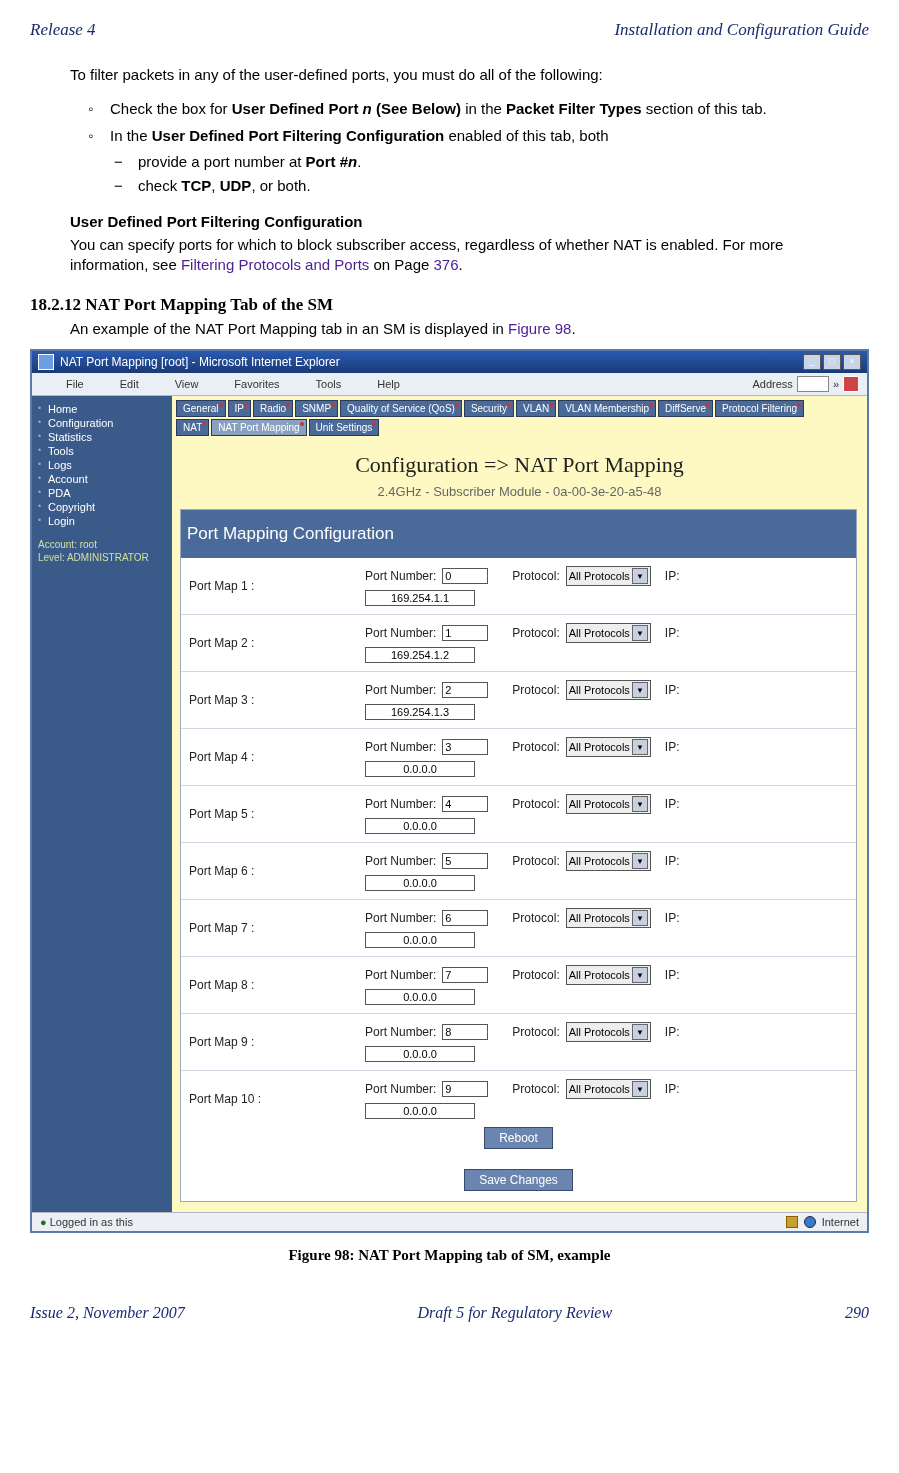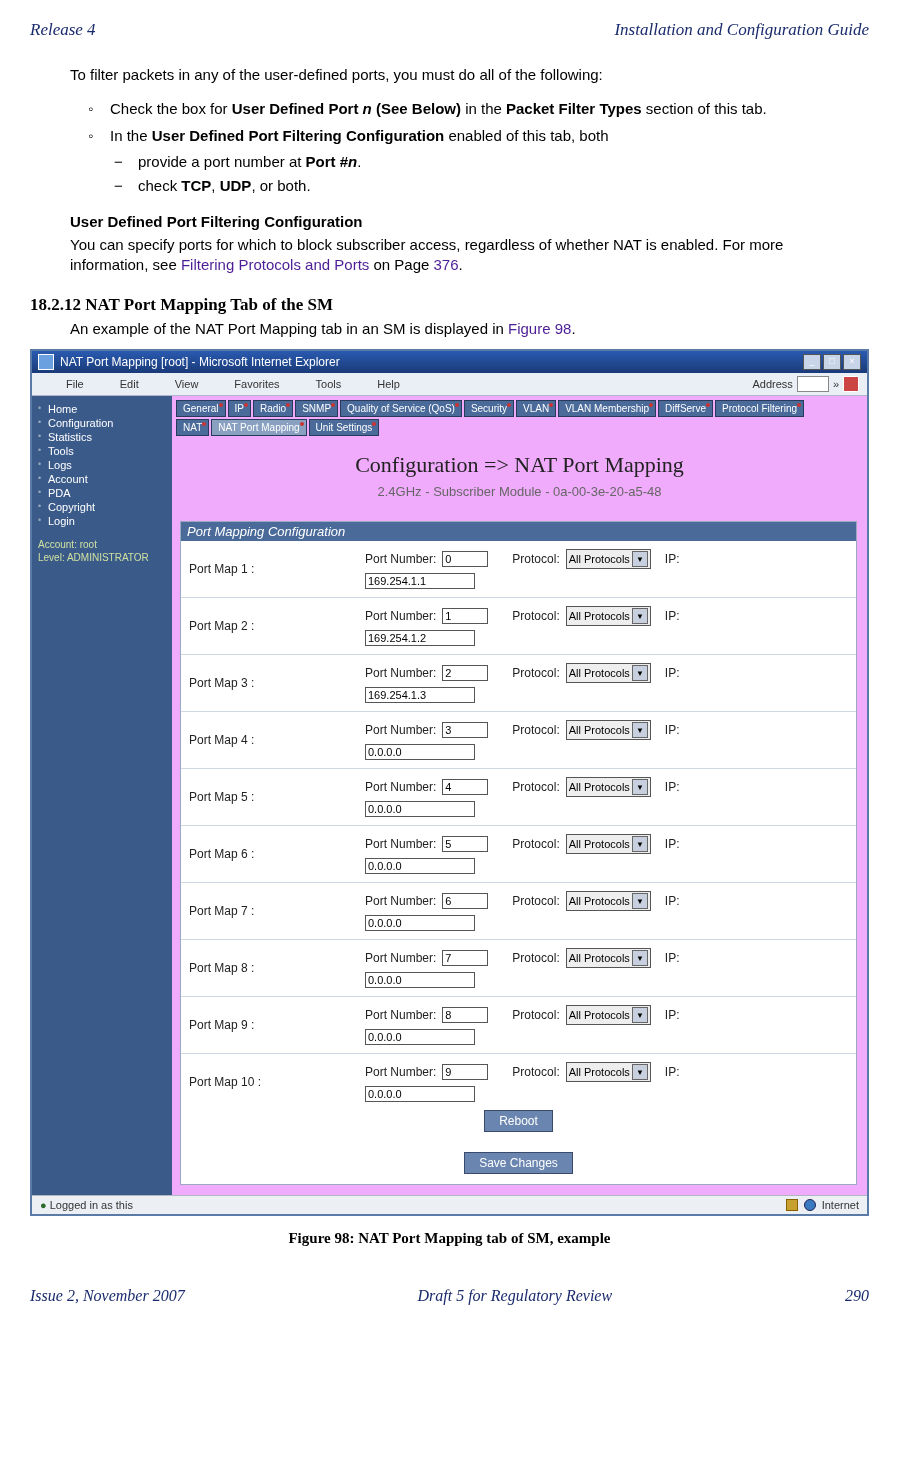--- a/index.html
+++ b/index.html
@@ -116,21 +116,21 @@
     background:#3a5a8a;
     color:#fff;
     font-size:11px;
     padding:6px 6px 10px 6px;
     box-sizing:border-box;
   }
   .sidebar ul { list-style:none; padding:0; margin:0 0 10px 0;}
   .sidebar li { padding:1px 0 1px 10px; position:relative;}
   .sidebar li::before { content:"•"; position:absolute; left:0; color:#9ab; font-size:9px;}
   .sidebar .acc { color:#cfe0a0; font-size:10px; line-height:1.3;}
-  .main-col { flex:1; background:#f0abfc; padding:0; position:relative;}
+  .main-col { flex:1; background:#fef9c3; padding:0; position:relative;}
   .tabs-wrap { padding:4px 4px 0 4px; }
   .tab-row { display:flex; flex-wrap:wrap; gap:2px; margin-bottom:2px;}
   .tab {
     background:#4a6a9a;
     color:#fff;
     font-size:10px;
     padding:2px 6px;
     border:1px solid #2a3a5a;
     position:relative;
   }
@@ -140,33 +140,32 @@
     font-family: "Times New Roman", serif;
     font-size:22px;
     text-align:center;
     padding:14px 0 6px 0;
     color:#222;
   }
   .page-sub {
     text-align:center;
     color:#666;
     font-size:13px;
-    padding-bottom:22px;
+    padding-bottom:10px;
   }
   .panel {
     margin:0 10px 10px 8px;
     border:1px solid #9aa8c0;
     background:#fff;
   }
   .panel-head {
     background:#4a6a9a;
     color:#fff;
-    font-size:13px;
-    padding:2px 6px;
-    font-style:italic;
+    font-size:17px;
+    padding:14px 6px;
   }
   .pm-row {
     display:flex;
     align-items:center;
     padding:8px 8px;
     border-top:1px solid #d0d8e4;
     font-size:12px;
     gap:6px;
   }
   .pm-row:first-of-type { border-top:none;}
@@ -200,20 +199,21 @@
     align-items:center; justify-content:center;
     font-size:8px;
   }
   .ip-input {
     width:110px; height:16px;
     border:1px solid #555;
     background:#fff;
     font-size:11px;
     padding:0 2px;
     box-sizing:border-box;
+    text-align:center;
   }
   .btn {
     background:#6a86b0;
     color:#fff;
     border:1px solid #3a4a6a;
     font-size:12px;
     padding:3px 14px;
     display:inline-block;
   }
   .btn-row { text-align:center; padding:10px 0;}

